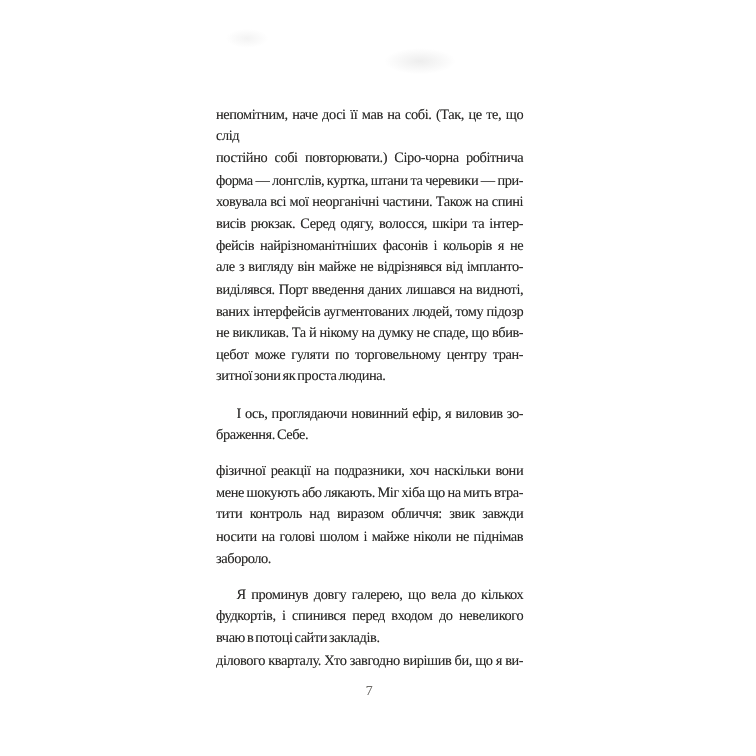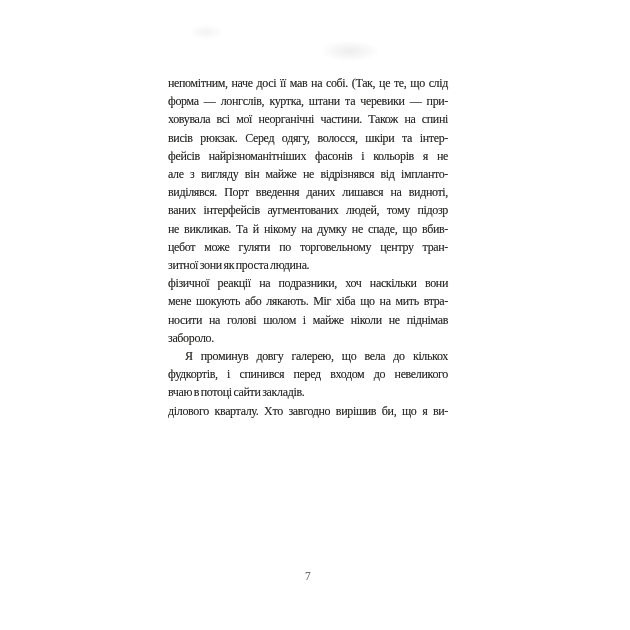--- a/index.html
+++ b/index.html
@@ -34,21 +34,21 @@
     left: 168px;
     top: 74px;
     width: 280px;
     color: #2b2a28;
     font-size: 12px;
     line-height: 18.2px;
     letter-spacing: -0.35px;
     word-spacing: -1px;
     text-shadow: 0 0 0.4px rgba(40,40,40,0.45);
   }
-  .para { margin: 0; padding: 0; }
+  .para { margin: 12px; padding: 0; }
   .line {
     text-align: justify;
     text-align-last: justify;
     white-space: normal;
   }
   .line.last {
     text-align: center;
     text-align-last: left;
   }
   .line.indent {
@@ -69,34 +69,40 @@
 </head>
 <body>
 
 <div class="page">
   <div class="smudge smudge-1"></div>
   <div class="smudge smudge-2"></div>
 
   <div class="text-block">
       <div class="para">
         <div class="line">непомітним, наче досі її мав на собі. (Так, це те, що слід</div>
+        <div class="line">постійно собі повторювати.) Сіро-чорна робітнича</div>
         <div class="line">форма — лонгслів, куртка, штани та черевики — при-</div>
         <div class="line">ховувала всі мої неорганічні частини. Також на спині</div>
         <div class="line">висів рюкзак. Серед одягу, волосся, шкіри та інтер-</div>
         <div class="line">фейсів найрізноманітніших фасонів і кольорів я не</div>
         <div class="line">але з вигляду він майже не відрізнявся від імпланто-</div>
         <div class="line">виділявся. Порт введення даних лишався на видноті,</div>
         <div class="line">ваних інтерфейсів аугментованих людей, тому підозр</div>
         <div class="line">не викликав. Та й нікому на думку не спаде, що вбив-</div>
         <div class="line">цебот може гуляти по торговельному центру тран-</div>
         <div class="line last">зитної зони як проста людина.</div>
       </div>
       <div class="para">
+        <div class="line indent">І ось, проглядаючи новинний ефір, я виловив зо-</div>
+        <div class="line last">браження. Себе.</div>
+      </div>
+      <div class="para">
         <div class="line">фізичної реакції на подразники, хоч наскільки вони</div>
         <div class="line">мене шокують або лякають. Міг хіба що на мить втра-</div>
+        <div class="line">тити контроль над виразом обличчя: звик завжди</div>
         <div class="line">носити на голові шолом і майже ніколи не піднімав</div>
         <div class="line last">забороло.</div>
       </div>
       <div class="para">
         <div class="line indent">Я проминув довгу галерею, що вела до кількох</div>
         <div class="line">фудкортів, і спинився перед входом до невеликого</div>
         <div class="line last">вчаю в потоці сайти закладів.</div>
         <div class="line">ділового кварталу. Хто завгодно вирішив би, що я ви-</div>
       </div>
     </div>

